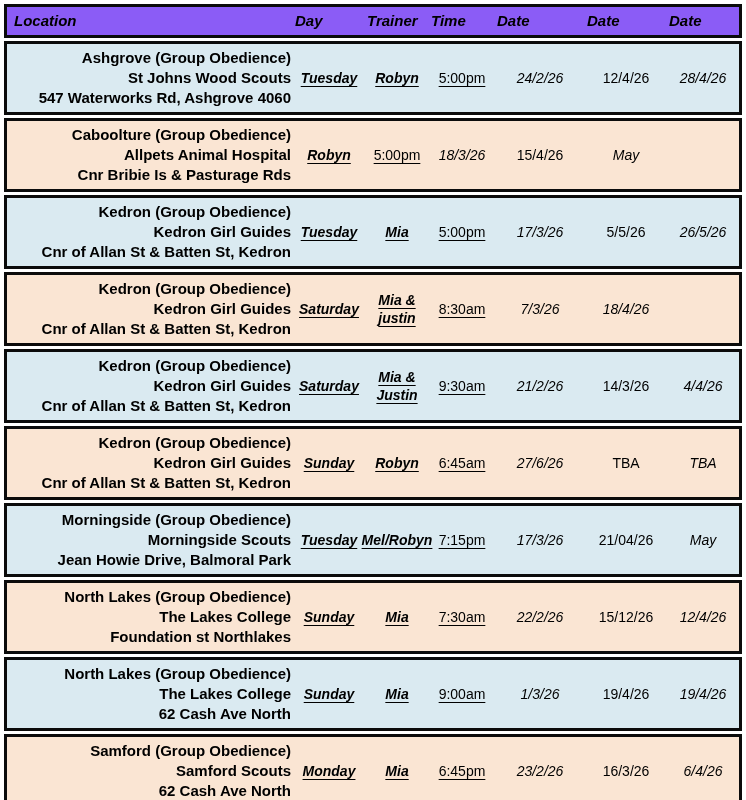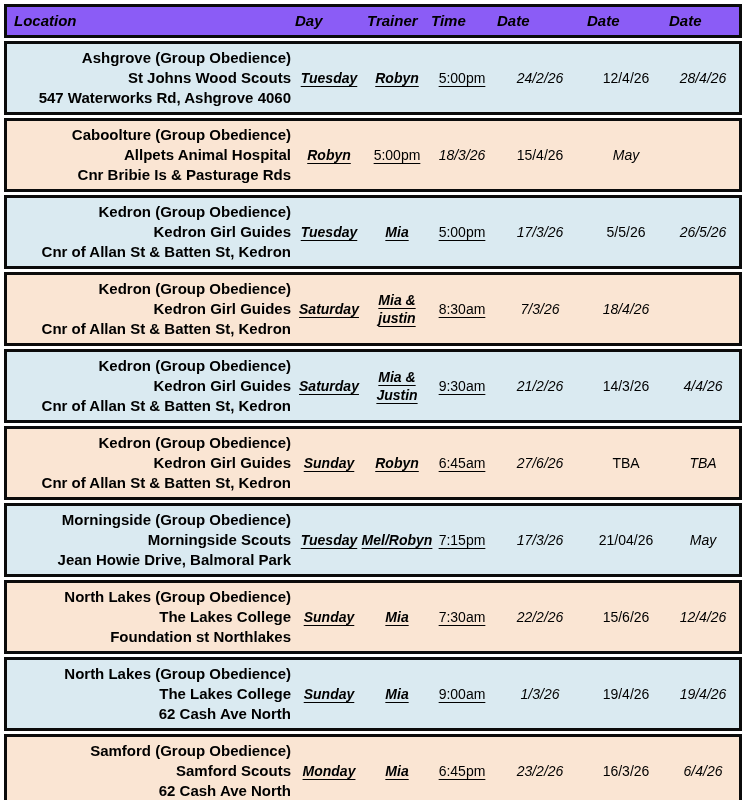--- a/index.html
+++ b/index.html
@@ -234,21 +234,21 @@
     <div class="cell">
           <span class="day-val">Sunday</span>
         </div>
     <div class="cell">
           <span class="trainer-val">Mia</span>
         </div>
     <div class="cell">
           <span class="time-val">7:30am</span>
         </div>
     <div class="cell d1">22/2/26</div>
-    <div class="cell d2">15/6/26</div>
+    <div class="cell d2">15/12/26</div>
     <div class="cell d3">12/4/26</div>
   </div>
 
   <div class="card row-card">
     <div class="cell loc">
       <div>North Lakes (Group Obedience)</div>
       <div>The Lakes College</div>
       <div>62 Cash Ave North</div>
     </div>
     <div class="cell">

